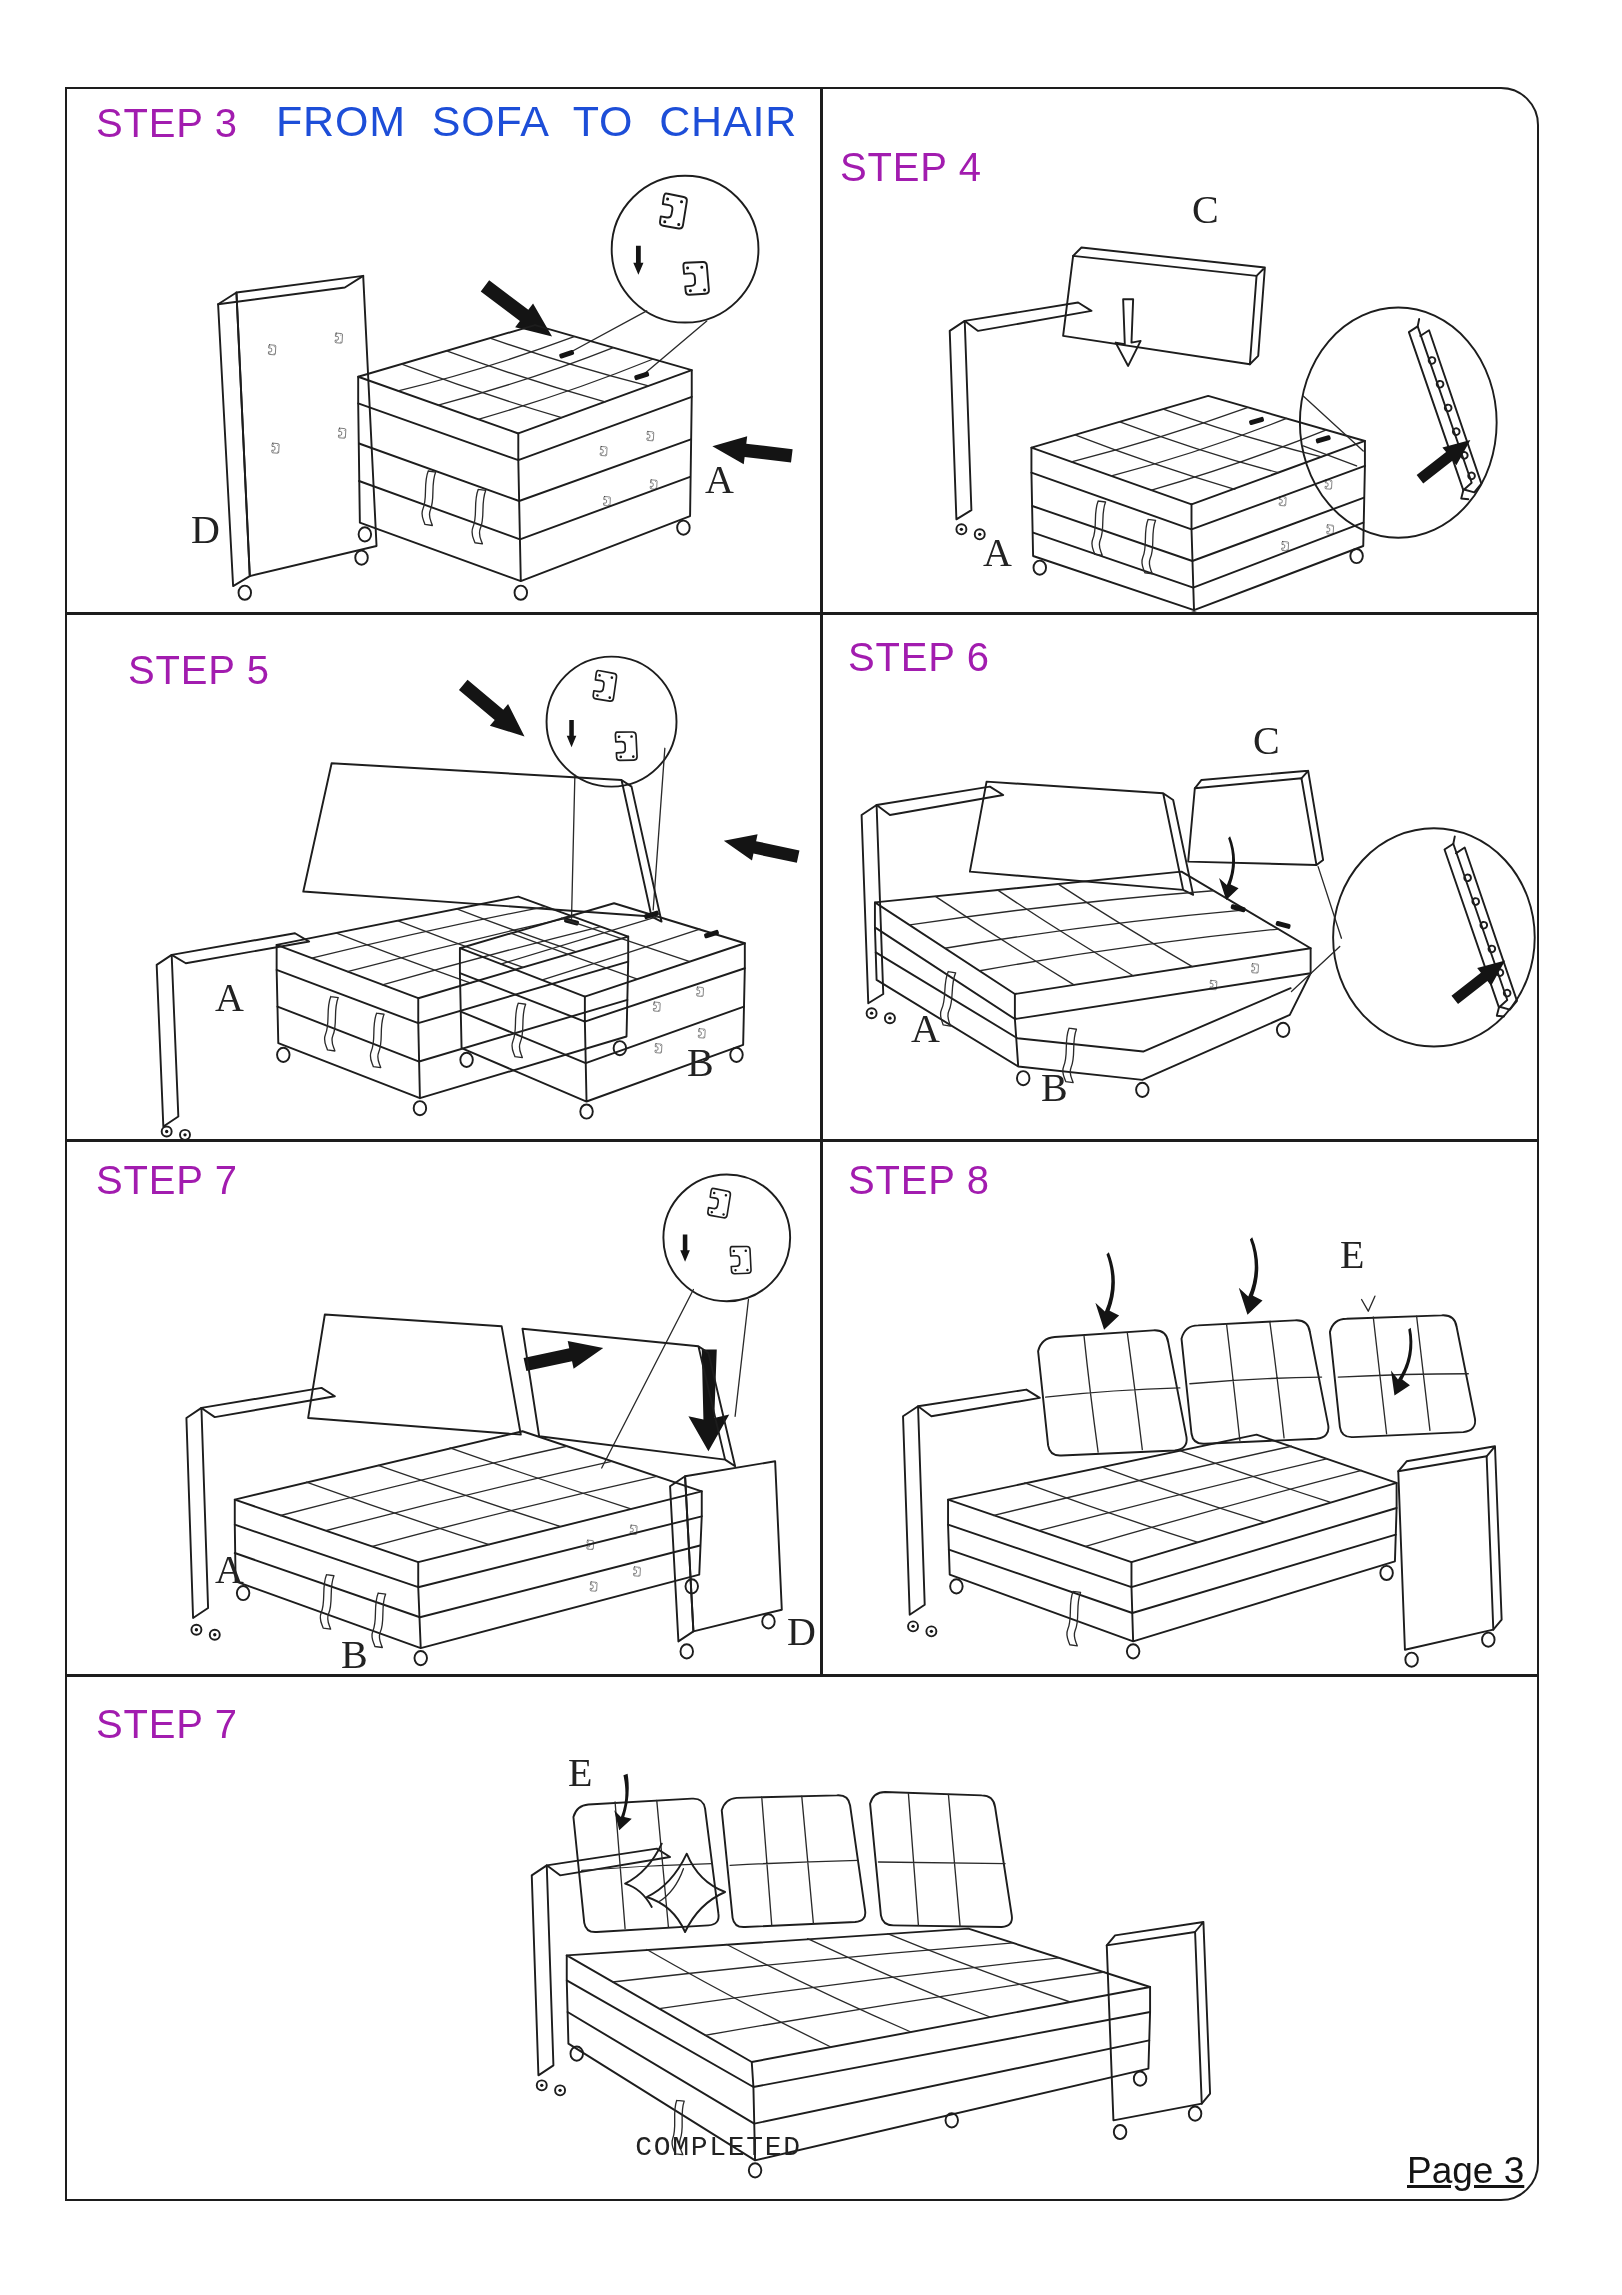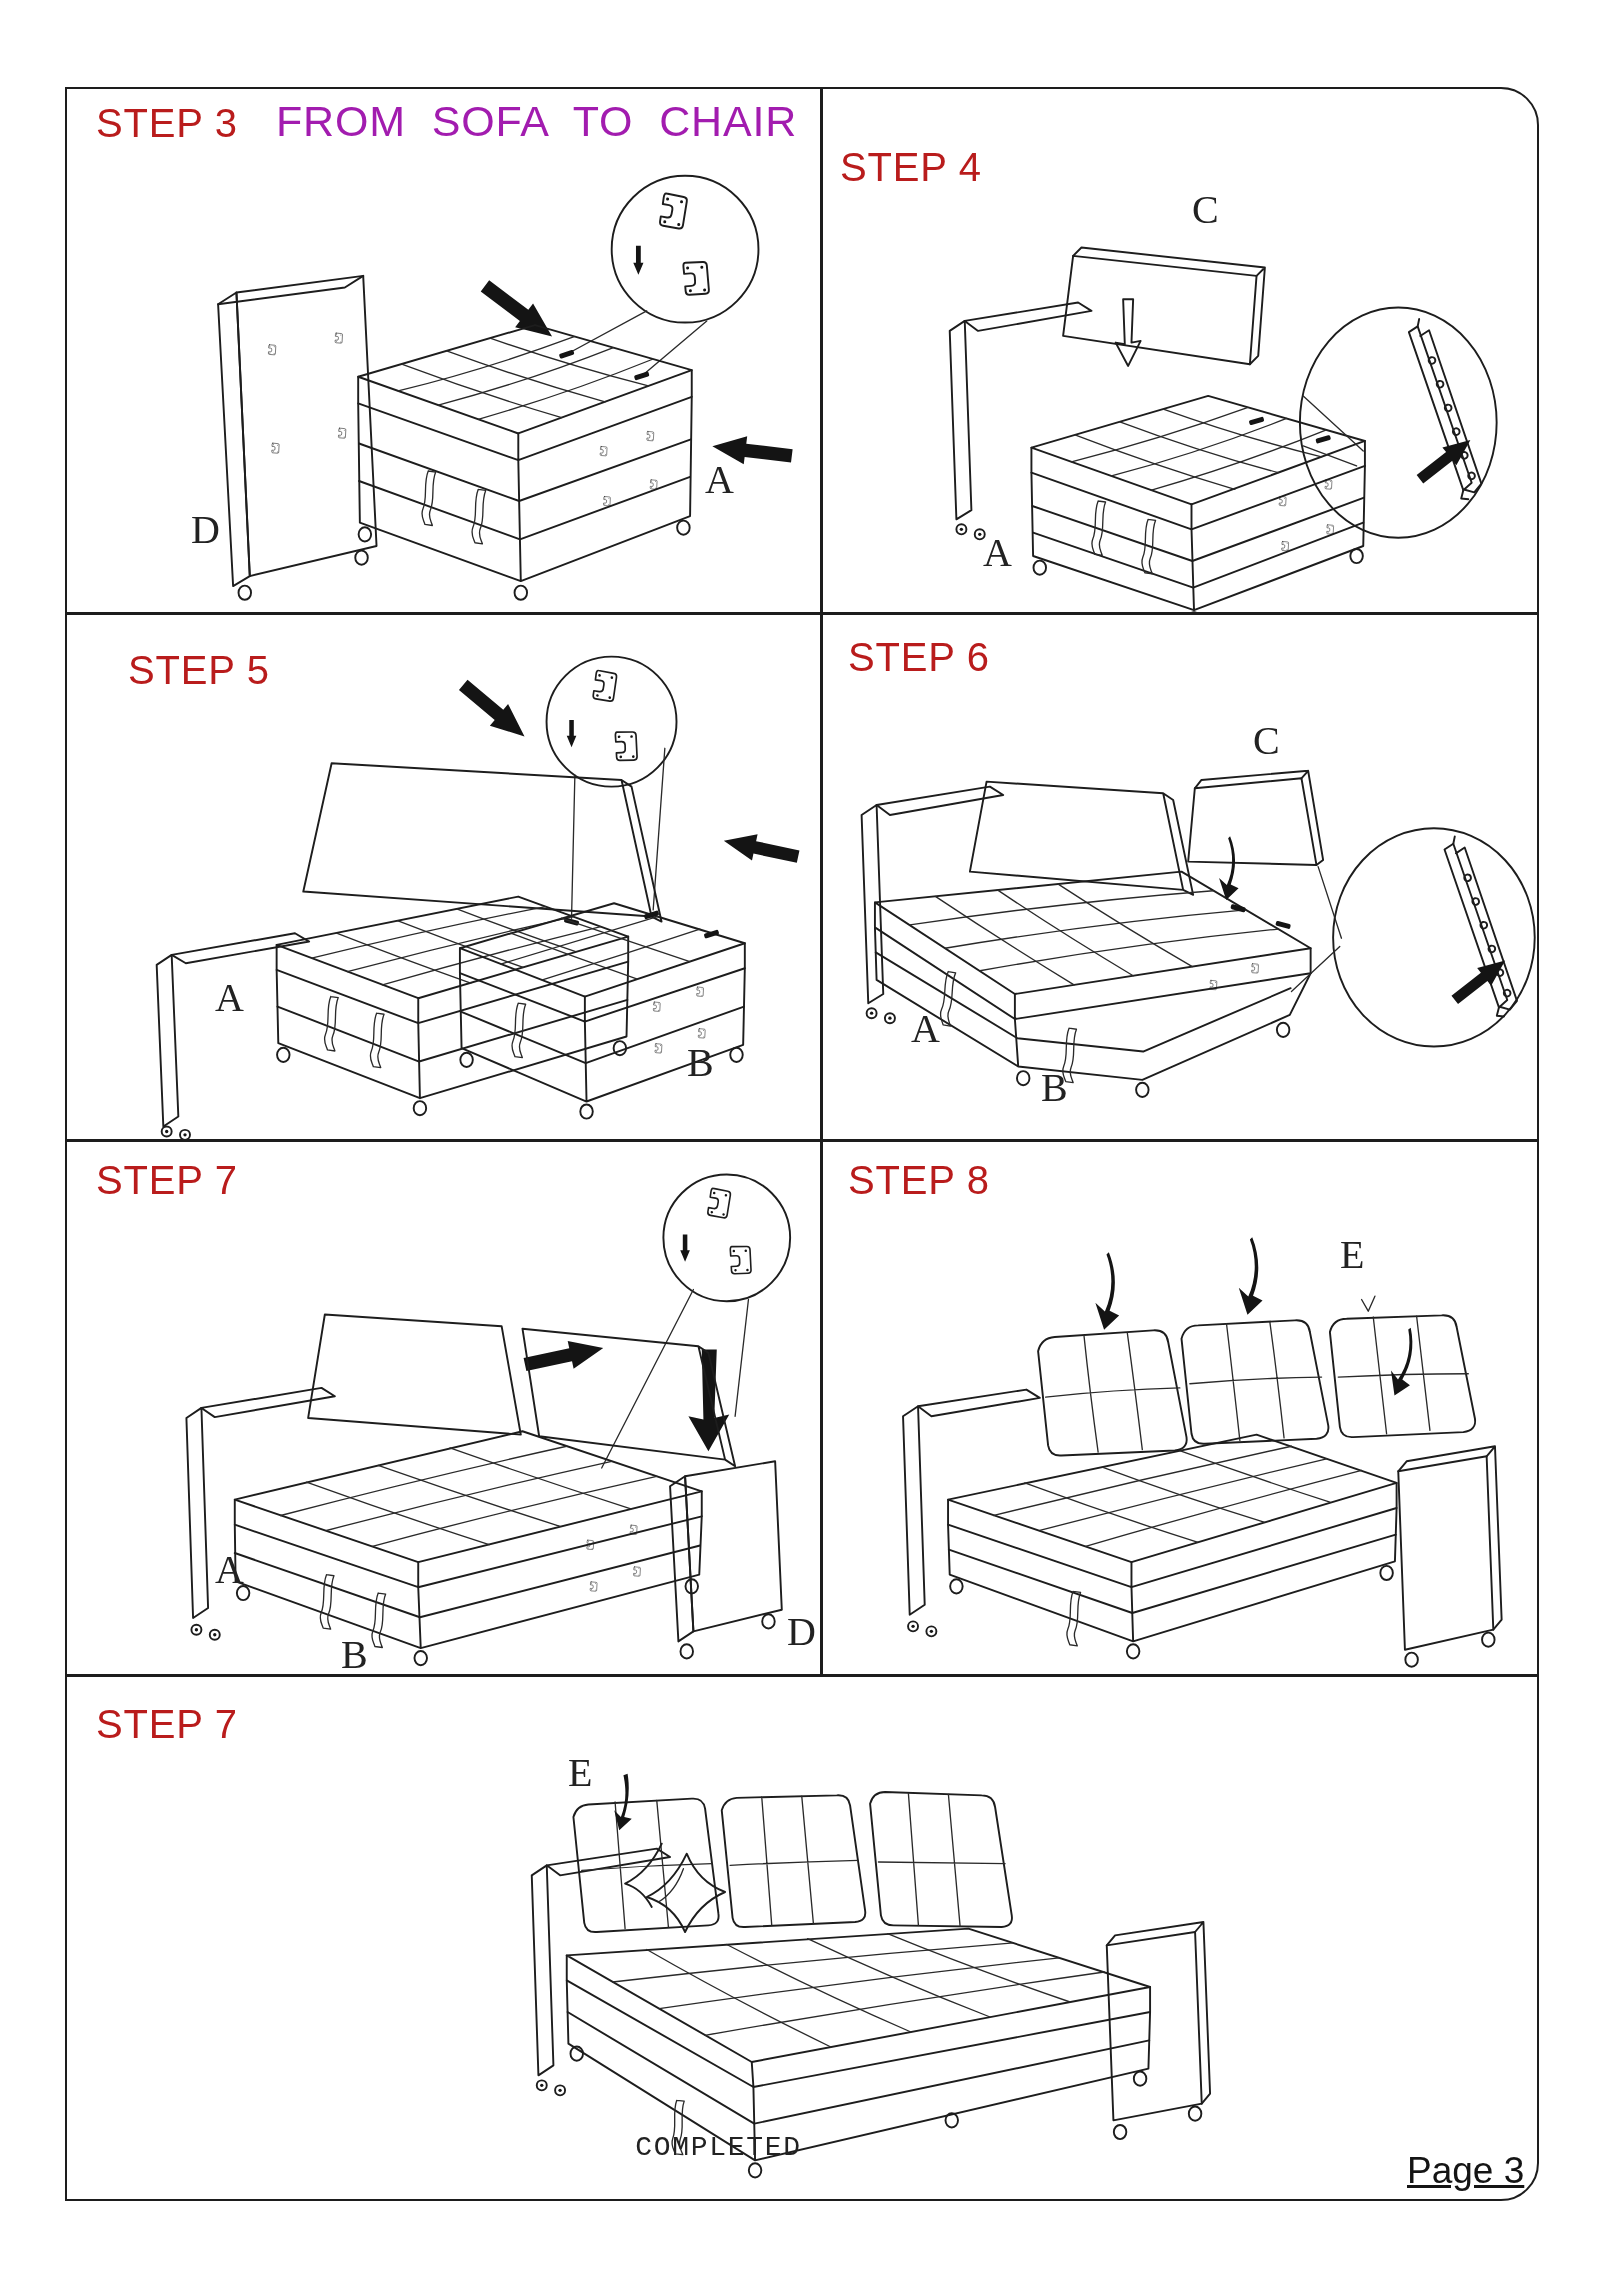--- a/index.html
+++ b/index.html
@@ -1,21 +1,21 @@
 <!DOCTYPE html>
 <html style="font-size:13.3px"><head>
 <meta charset="utf-8">
 <style>
   html,body{margin:0;padding:0;background:#fff;}
   #page{position:relative;width:1623px;height:2295px;background:#ffffff;font-family:"Liberation Sans",sans-serif;overflow:hidden;}
   #border-frame{position:absolute;left:65px;top:87px;width:1470px;height:2110px;border:2.5px solid #1d1d1d;border-radius:0 38px 38px 0;}
   .divline{position:absolute;background:#1d1d1d;}
   .panel{position:absolute;overflow:hidden;}
-  .steplabel{position:absolute;font-size:40px;color:#b91c1c;letter-spacing:0.8px;white-space:nowrap;}
-  .pagetitle{position:absolute;font-size:43px;color:#a21caf;word-spacing:13.3px;letter-spacing:0.8px;text-align:center;white-space:nowrap;}
+  .steplabel{position:absolute;font-size:40px;color:#a21caf;letter-spacing:0.8px;white-space:nowrap;}
+  .pagetitle{position:absolute;font-size:43px;color:#1d4ed8;word-spacing:13.3px;letter-spacing:0.8px;text-align:center;white-space:nowrap;}
   .pl{position:absolute;font-family:"Liberation Serif",serif;font-size:40px;font-weight:400;color:#222;}
   .completed{position:absolute;font-family:Liberation Mono, monospace;font-size:28px;letter-spacing:1.7px;color:#222;text-align:center;}
   .pagenum{position:absolute;font-size:37px;color:#141414;}
   svg{position:absolute;left:0;top:0;}
   .ln{fill:none;stroke:#1d1d1d;stroke-width:2.3;stroke-linejoin:round;stroke-linecap:round;}
   .lnt{fill:none;stroke:#2a2a2a;stroke-width:1.6;stroke-linejoin:round;stroke-linecap:round;}
   .fl{fill:#141414;stroke:none;}
 </style>
 </head>
 <body>

